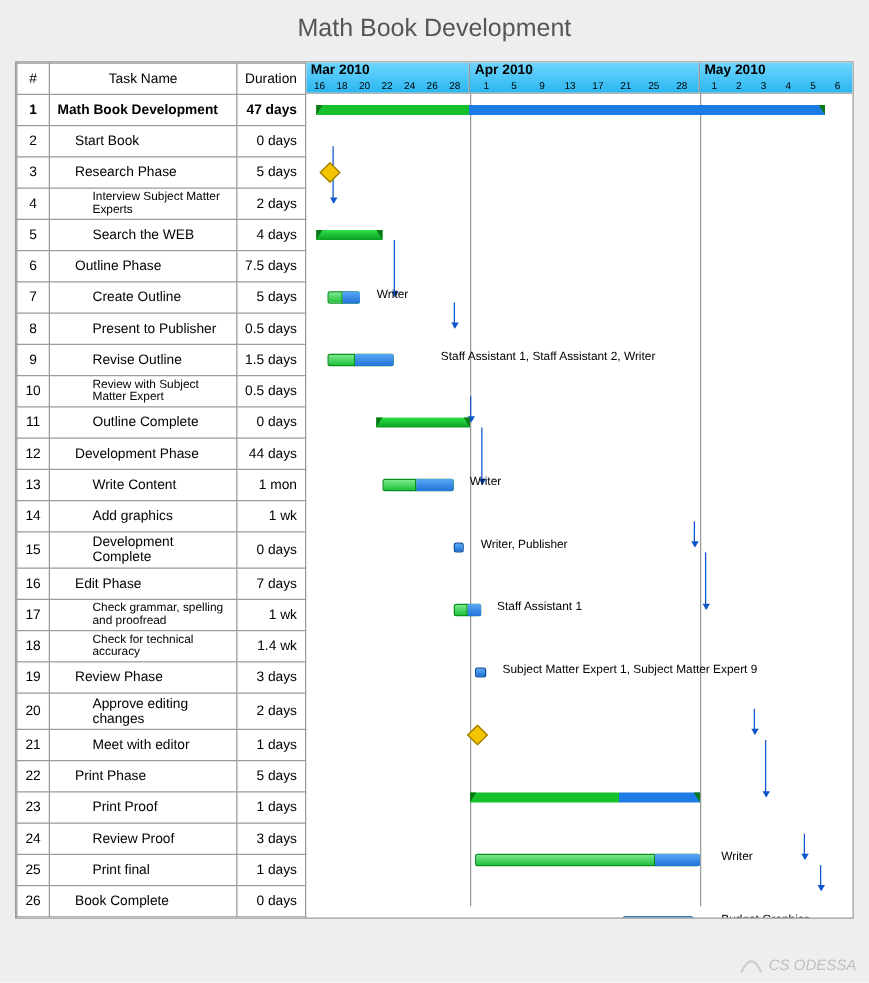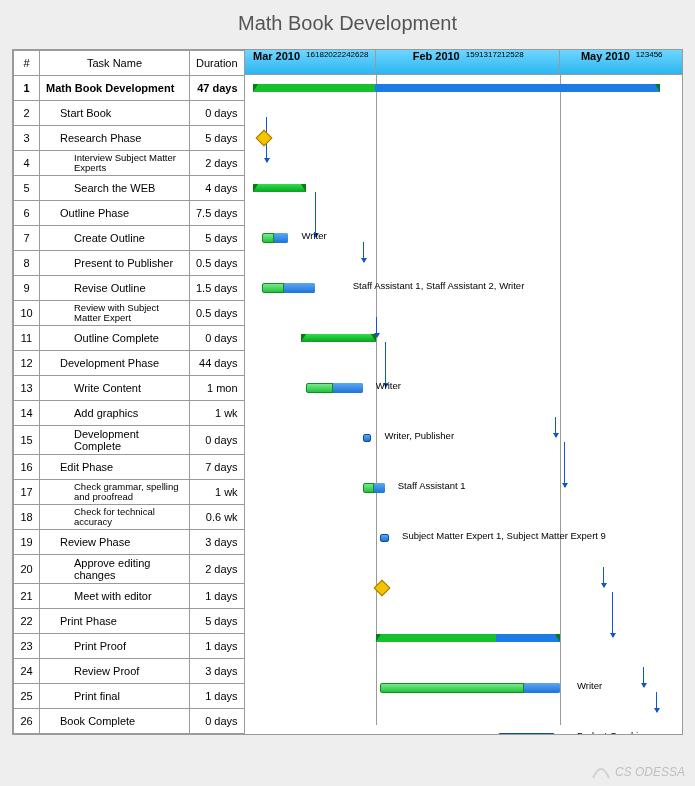--- a/index.html
+++ b/index.html
@@ -65,22 +65,22 @@
     border-bottom: 1px solid #9a9a9a;
     display: flex;
   }
   .tl-month {
     border-right: 1px solid #9a9a9a;
     background: linear-gradient(#6fd6ff, #2bb6f0);
     color: #000;
     font-weight: bold;
     font-size: 11px;
     display: flex;
-    flex-direction: row;
-    justify-content: center;
+    flex-direction: column;
+    justify-content: space-between;
   }
   .tl-month:last-child { border-right: none; }
   .tl-month .mname { padding: 1px 4px 0 4px; line-height: 1; }
   .tl-days {
     display: flex;
     font-size: 8px;
     font-weight: normal;
     padding: 0 2px 1px 2px;
   }
   .tl-days span { flex: 1; text-align: center; }
@@ -280,21 +280,21 @@
             <td class="col-dur">7 days</td>
           </tr>
           <tr>
             <td class="col-num">17</td>
             <td class="col-name small ind2">Check grammar, spelling and proofread</td>
             <td class="col-dur">1 wk</td>
           </tr>
           <tr>
             <td class="col-num">18</td>
             <td class="col-name small ind2">Check for technical accuracy</td>
-            <td class="col-dur">0.6 wk</td>
+            <td class="col-dur">1.4 wk</td>
           </tr>
           <tr>
             <td class="col-num">19</td>
             <td class="col-name ind1">Review Phase</td>
             <td class="col-dur">3 days</td>
           </tr>
           <tr>
             <td class="col-num">20</td>
             <td class="col-name ind2">Approve editing changes</td>
             <td class="col-dur">2 days</td>
@@ -340,21 +340,21 @@
               <span>16</span>
               <span>18</span>
               <span>20</span>
               <span>22</span>
               <span>24</span>
               <span>26</span>
               <span>28</span>
             </div>
         </div>
         <div class="tl-month" style="width:42%">
-          <div class="mname">Feb 2010</div>
+          <div class="mname">Apr 2010</div>
           <div class="tl-days" id="days-1">
               <span>1</span>
               <span>5</span>
               <span>9</span>
               <span>13</span>
               <span>17</span>
               <span>21</span>
               <span>25</span>
               <span>28</span>
             </div>

